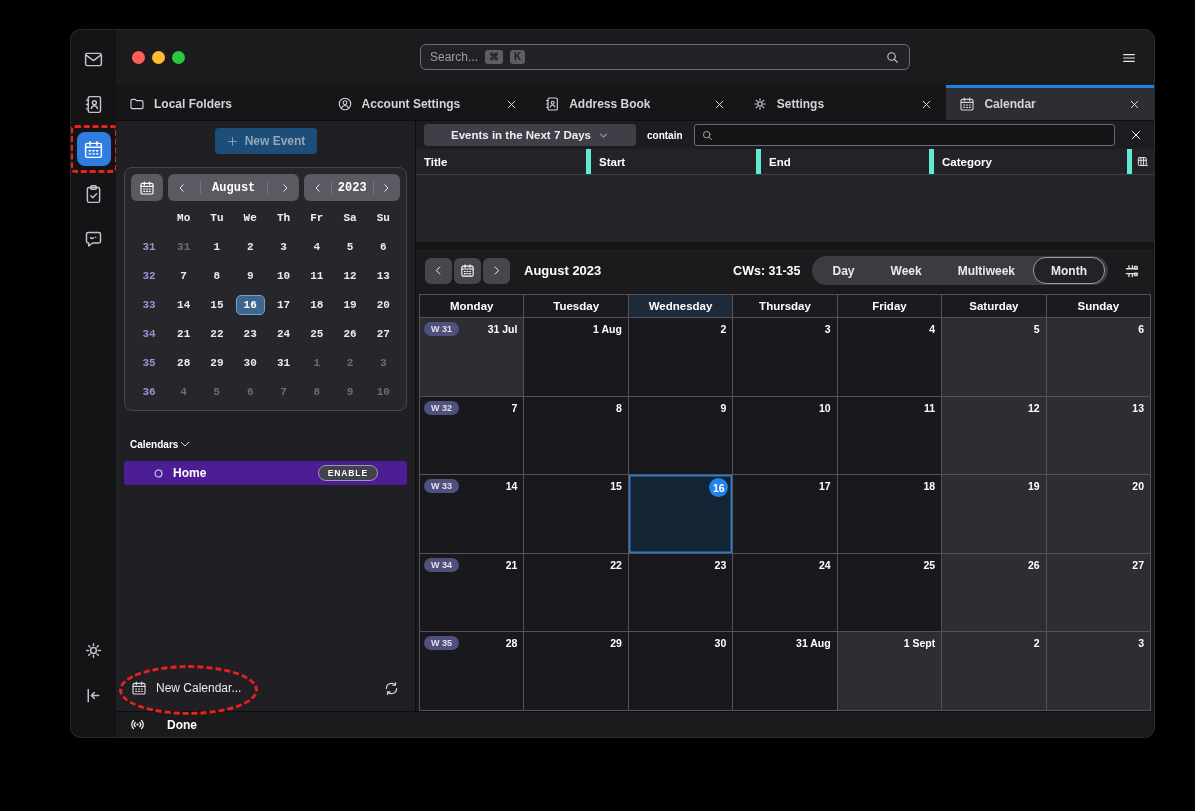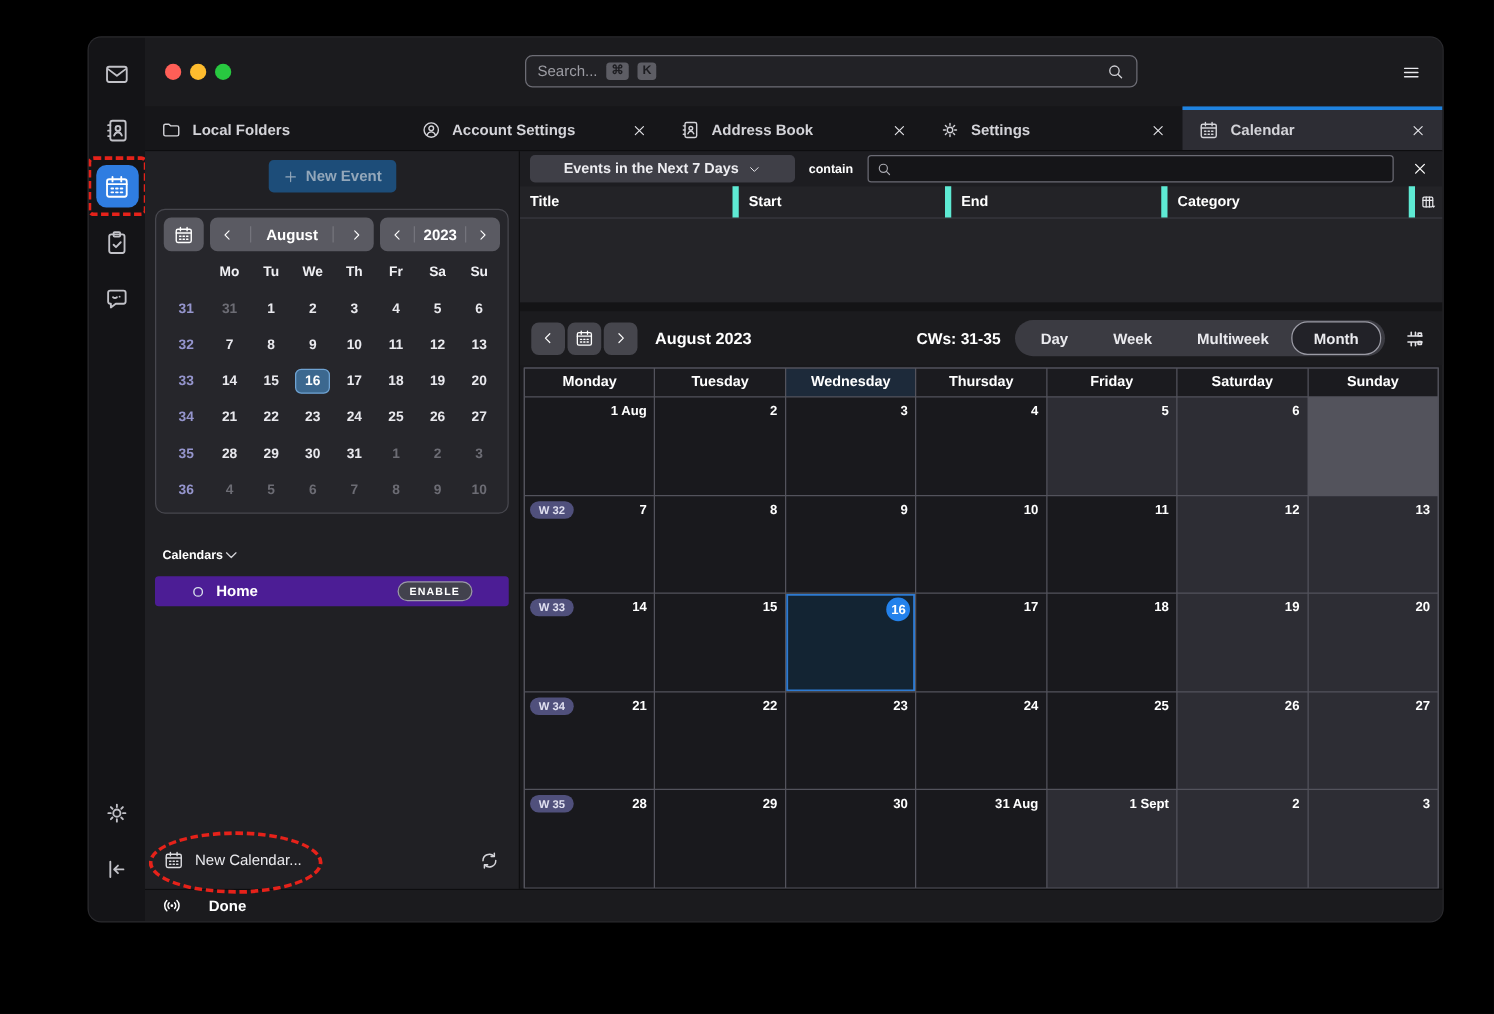--- a/index.html
+++ b/index.html
@@ -47,21 +47,21 @@
   
   .content{flex:1;display:flex;min-height:0;}
   .leftpane{width:300px;background:#202024;display:flex;flex-direction:column;
             box-sizing:border-box;flex:none;position:relative;border-right:1px solid #0d0d0f;}
   .newevent{margin:7px auto 0;width:102px;height:26px;background:#1d4d79;border-radius:4px;
             display:flex;align-items:center;justify-content:center;gap:6px;
             color:#93a7ba;font-size:12px;font-weight:700;}
   .newevent svg{width:13px;height:13px;}
   
   .minical{margin:13px 8px 0;background:#26262b;border:1px solid #47474e;border-radius:8px;
-           padding:6px 6px 4px;box-sizing:border-box;}
+           padding:6px 6px 4px;box-sizing:border-box;font-family:Liberation Mono, monospace;}
   .mc-head{display:flex;gap:5px;margin-bottom:2px;}
   .mc-btn{background:#5a5a62;border-radius:6px;color:#fff;display:flex;
           align-items:center;justify-content:center;}
   .mc-cal{width:32px;height:27px;flex:none;}
   .mc-cal svg{width:16px;height:16px;}
   .mc-nav{height:27px;display:flex;align-items:center;justify-content:space-between;
           padding:0 8px;font-size:12px;font-weight:700;}
   .mc-nav.month{flex:1.45;}
   .mc-nav.year{flex:1;}
   .mc-nav svg{width:12px;height:12px;}
@@ -573,20 +573,24 @@
               <div class="mrow">
                 <div class="mh">Monday</div>
                 <div class="mh">Tuesday</div>
                 <div class="mh today-col">Wednesday</div>
                 <div class="mh">Thursday</div>
                 <div class="mh">Friday</div>
                 <div class="mh">Saturday</div>
                 <div class="mh">Sunday</div>
               </div>
               <div class="mrow">
+                <div class="mcell shade">
+                  <span class="wbadge">W 31</span>
+                  <span class="mdate">31 Jul</span>
+                </div>
                 <div class="mcell">
                   <span class="mdate">1 Aug</span>
                 </div>
                 <div class="mcell">
                   <span class="mdate">2</span>
                 </div>
                 <div class="mcell">
                   <span class="mdate">3</span>
                 </div>
                 <div class="mcell">

